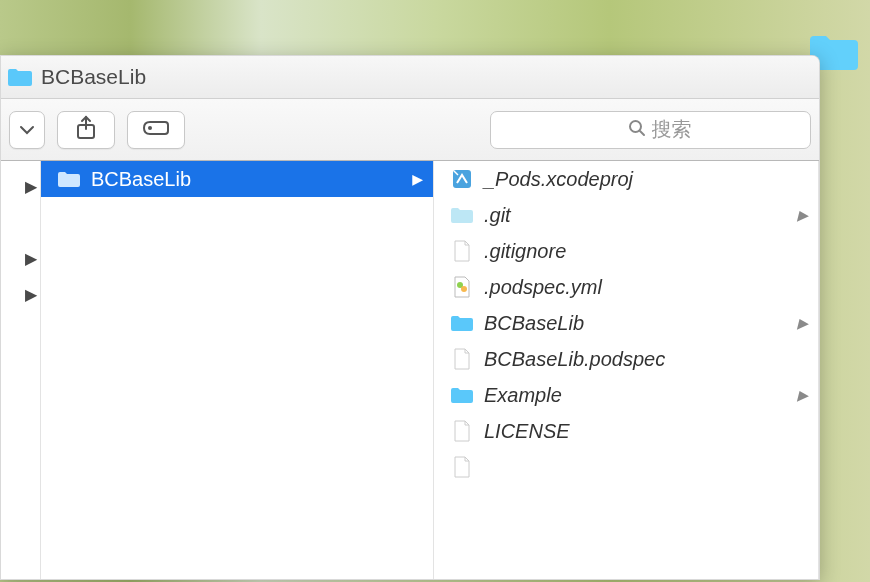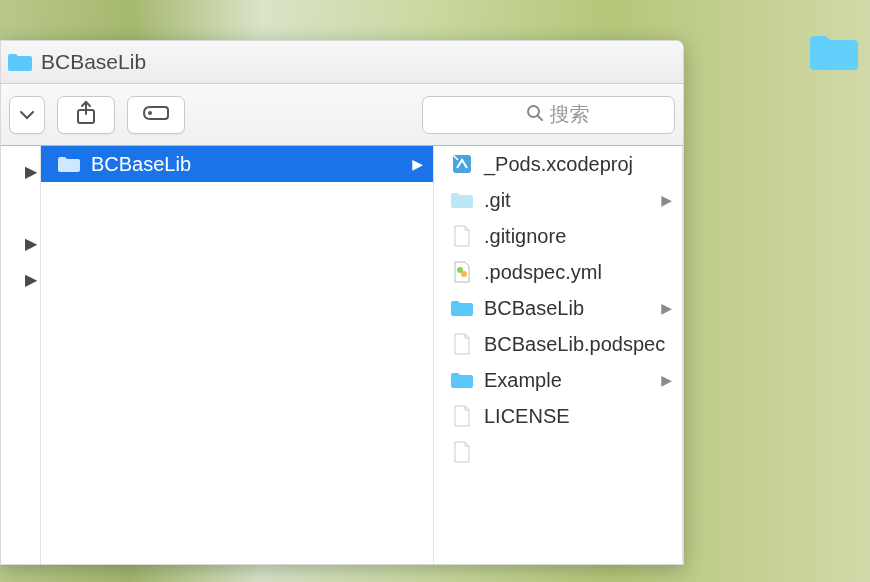--- a/index.html
+++ b/index.html
@@ -13,23 +13,23 @@
   }
   .desktop-folder {
     position: absolute;
     top: 32px;
     right: 10px;
     width: 52px;
     height: 40px;
   }
   .window {
     position: absolute;
-    top: 40px;
+    top: 55px;
     left: 0;
-    width: 684px;
+    width: 820px;
     height: 525px;
     background: #fff;
     border: 1px solid rgba(0,0,0,0.15);
     border-top-right-radius: 8px;
     box-shadow: 0 4px 20px rgba(0,0,0,0.25);
     overflow: hidden;
   }
   .titlebar {
     height: 43px;
     background: linear-gradient(#f7f7f7, #ececec);
@@ -96,21 +96,21 @@
     height: calc(100% - 105px);
     background: #fff;
   }
   .col {
     border-right: 1px solid #e3e3e3;
     overflow-y: auto;
     position: relative;
   }
   .col0 { width: 40px; }
   .col1 { width: 393px; }
-  .col2 { flex: 1; }
+  .col2 { flex: 1; font-style: italic; }
   .vsb {
     position: absolute;
     right: 2px;
     top: 0;
     width: 12px;
     height: 100%;
   }
   .vsb-arrow {
     position: absolute;
     font-size: 16px;

